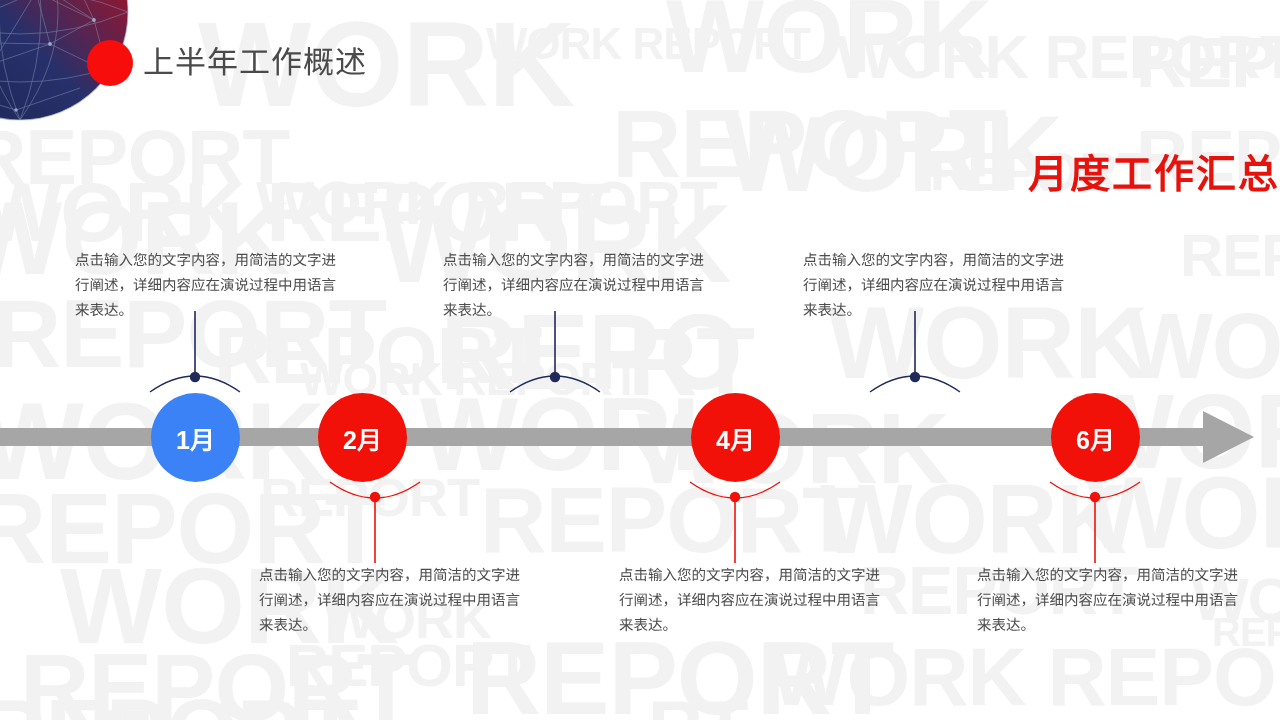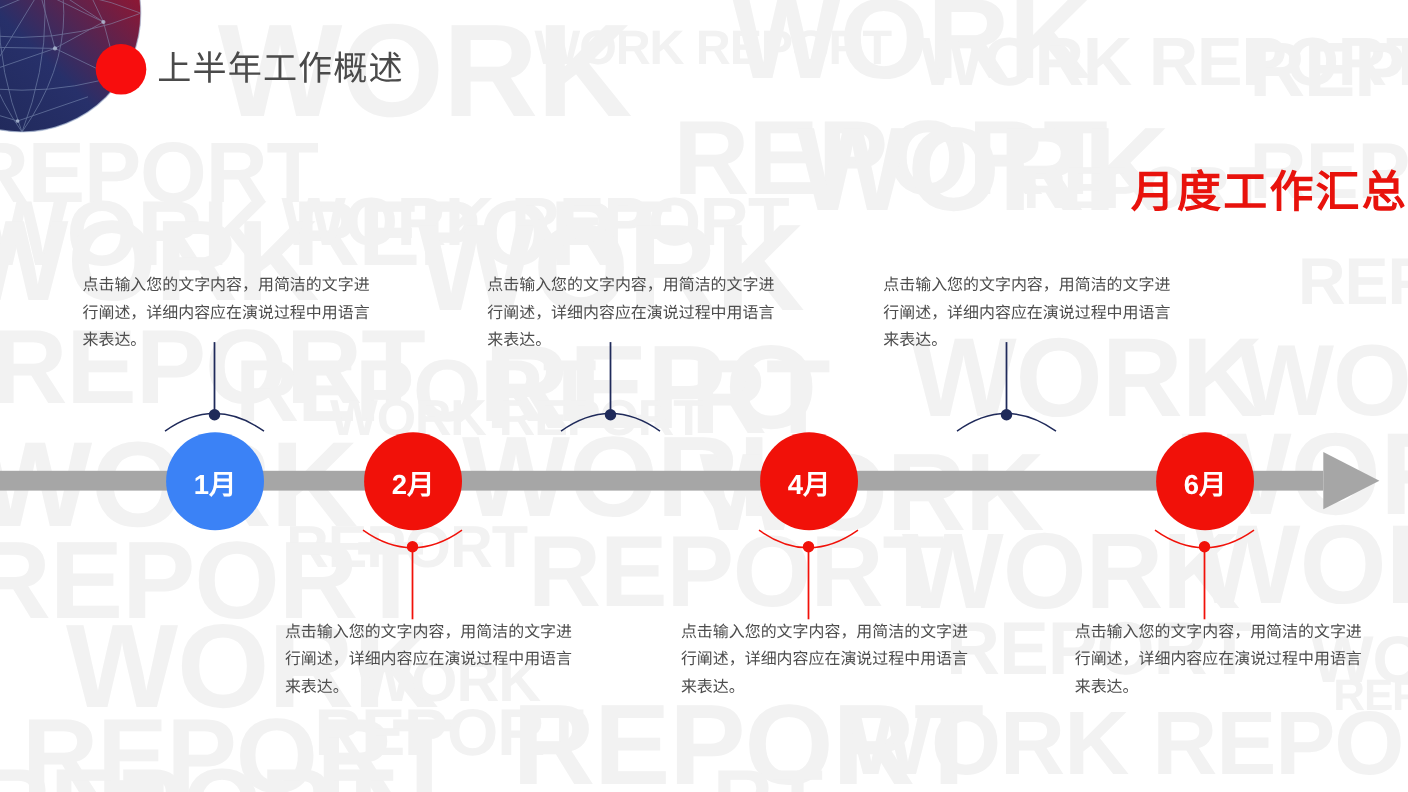--- a/index.html
+++ b/index.html
@@ -218,21 +218,21 @@
       <g stroke="#f11109" fill="none">
         <path d="M1050 482 Q1095 514 1140 482" stroke-width="1.3"></path>
         <line x1="1095" y1="497" x2="1095" y2="563" stroke-width="1.6"></line>
       </g>
       <circle cx="1095" cy="497" r="5.2" fill="#f11109"></circle>
     </svg>
 
     <div class="month-circle navy" style="left:151px;top:393px;">
       <span>1月</span>
     </div>
-    <div class="month-circle red" style="left:331px;top:393px;">
+    <div class="month-circle red" style="left:318px;top:393px;">
       <span>2月</span>
     </div>
     <div class="month-circle red" style="left:691px;top:393px;">
       <span>4月</span>
     </div>
     <div class="month-circle red" style="left:1051px;top:393px;align-items:center;">
       <span>6月</span>
     </div>
   </div>
 

